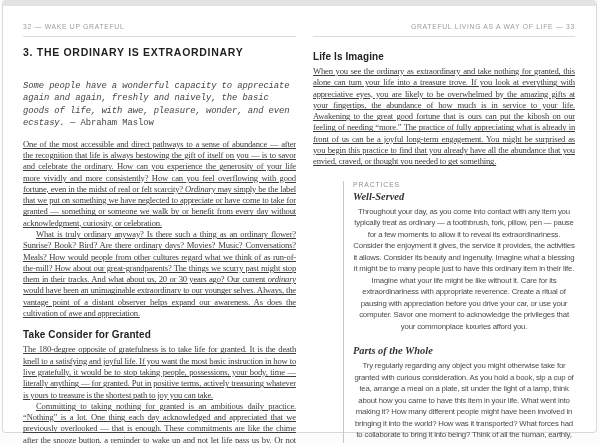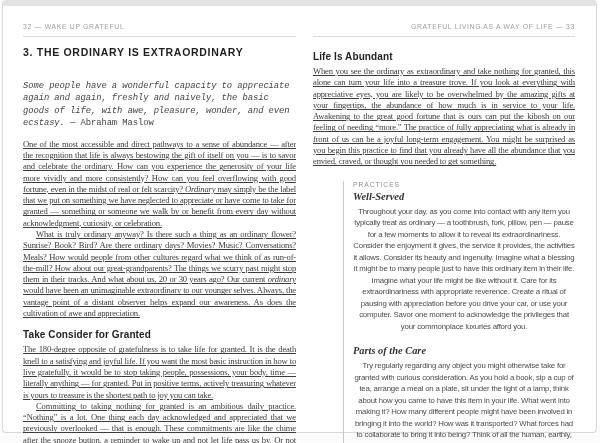--- a/index.html
+++ b/index.html
@@ -102,27 +102,27 @@
 
     <div class="section-heading">Take Consider for Granted</div>
     <p class="serif-para">The 180-degree opposite of gratefulness is to take life for granted. It is the death knell to a satisfying and joyful life. If you want the most basic instruction in how to live gratefully, it would be to stop taking people, possessions, your body, time — literally anything — for granted. Put in positive terms, actively treasuring whatever is yours to treasure is the shortest path to joy you can take.</p>
     <p class="serif-para indent">Committing to taking nothing for granted is an ambitious daily practice. “Nothing” is a lot. One thing each day acknowledged and appreciated that we previously overlooked — that is enough. These commitments are like the chime after the snooze button, a reminder to wake up and not let life pass us by. Or not walk past the extraordinary people we love, relegating them to the ordinary. Or even expect them to always be there, right where we left them.</p>
   </div>
 
   <div class="page page-right">
     <div class="running-head right">GRATEFUL LIVING AS A WAY OF LIFE — 33</div>
     <hr class="head-rule">
 
-    <div class="section-heading first">Life Is Abundant</div>
+    <div class="section-heading first">Life Is Imagine</div>
     <p class="serif-para">When you see the ordinary as extraordinary and take nothing for granted, this alone can turn your life into a treasure trove. If you look at everything with appreciative eyes, you are likely to be overwhelmed by the amazing gifts at your fingertips, the abundance of how much is in service to your life. Awakening to the great good fortune that is ours can put the kibosh on our feeling of needing “more.” The practice of fully appreciating what is already in front of us can be a joyful long-term engagement. You might be surprised as you begin this practice to find that you already have all the abundance that you envied, craved, or thought you needed to get something.</p>
 
     <div class="practices-block">
       <div class="practices-label">PRACTICES</div>
 
       <div class="practice-title">Well-Served</div>
       <p class="practice-text">Throughout your day, as you come into contact with any item you typically treat as ordinary — a toothbrush, fork, pillow, pen — pause for a few moments to allow it to reveal its extraordinariness. Consider the enjoyment it gives, the service it provides, the activities it allows. Consider its beauty and ingenuity. Imagine what a blessing it might be to many people just to have this ordinary item in their life. Imagine what your life might be like without it. Care for its extraordinariness with appropriate reverence. Create a ritual of pausing with appreciation before you drive your car, or use your computer. Savor one moment to acknowledge the privileges that your commonplace luxuries afford you.</p>
 
-      <div class="practice-title second">Parts of the Care</div>
+      <div class="practice-title second">Parts of the Whole</div>
       <p class="practice-text">Try regularly regarding any object you might otherwise take for granted with curious consideration. As you hold a book, sip a cup of tea, arrange a meal on a plate, sit under the light of a lamp, think about how you came to have this item in your life. What went into making it? How many different people might have been involved in bringing it into the world? How was it transported? What forces had to collaborate to bring it into being? Think of all the human, earthly, and other ecosystems involved in bringing you this gift. Keep being curious. There is less need for quantity when the qualities of what you have can keep you awestruck.</p>
     </div>
   </div>
 
 </div>
 
 </body></html>

